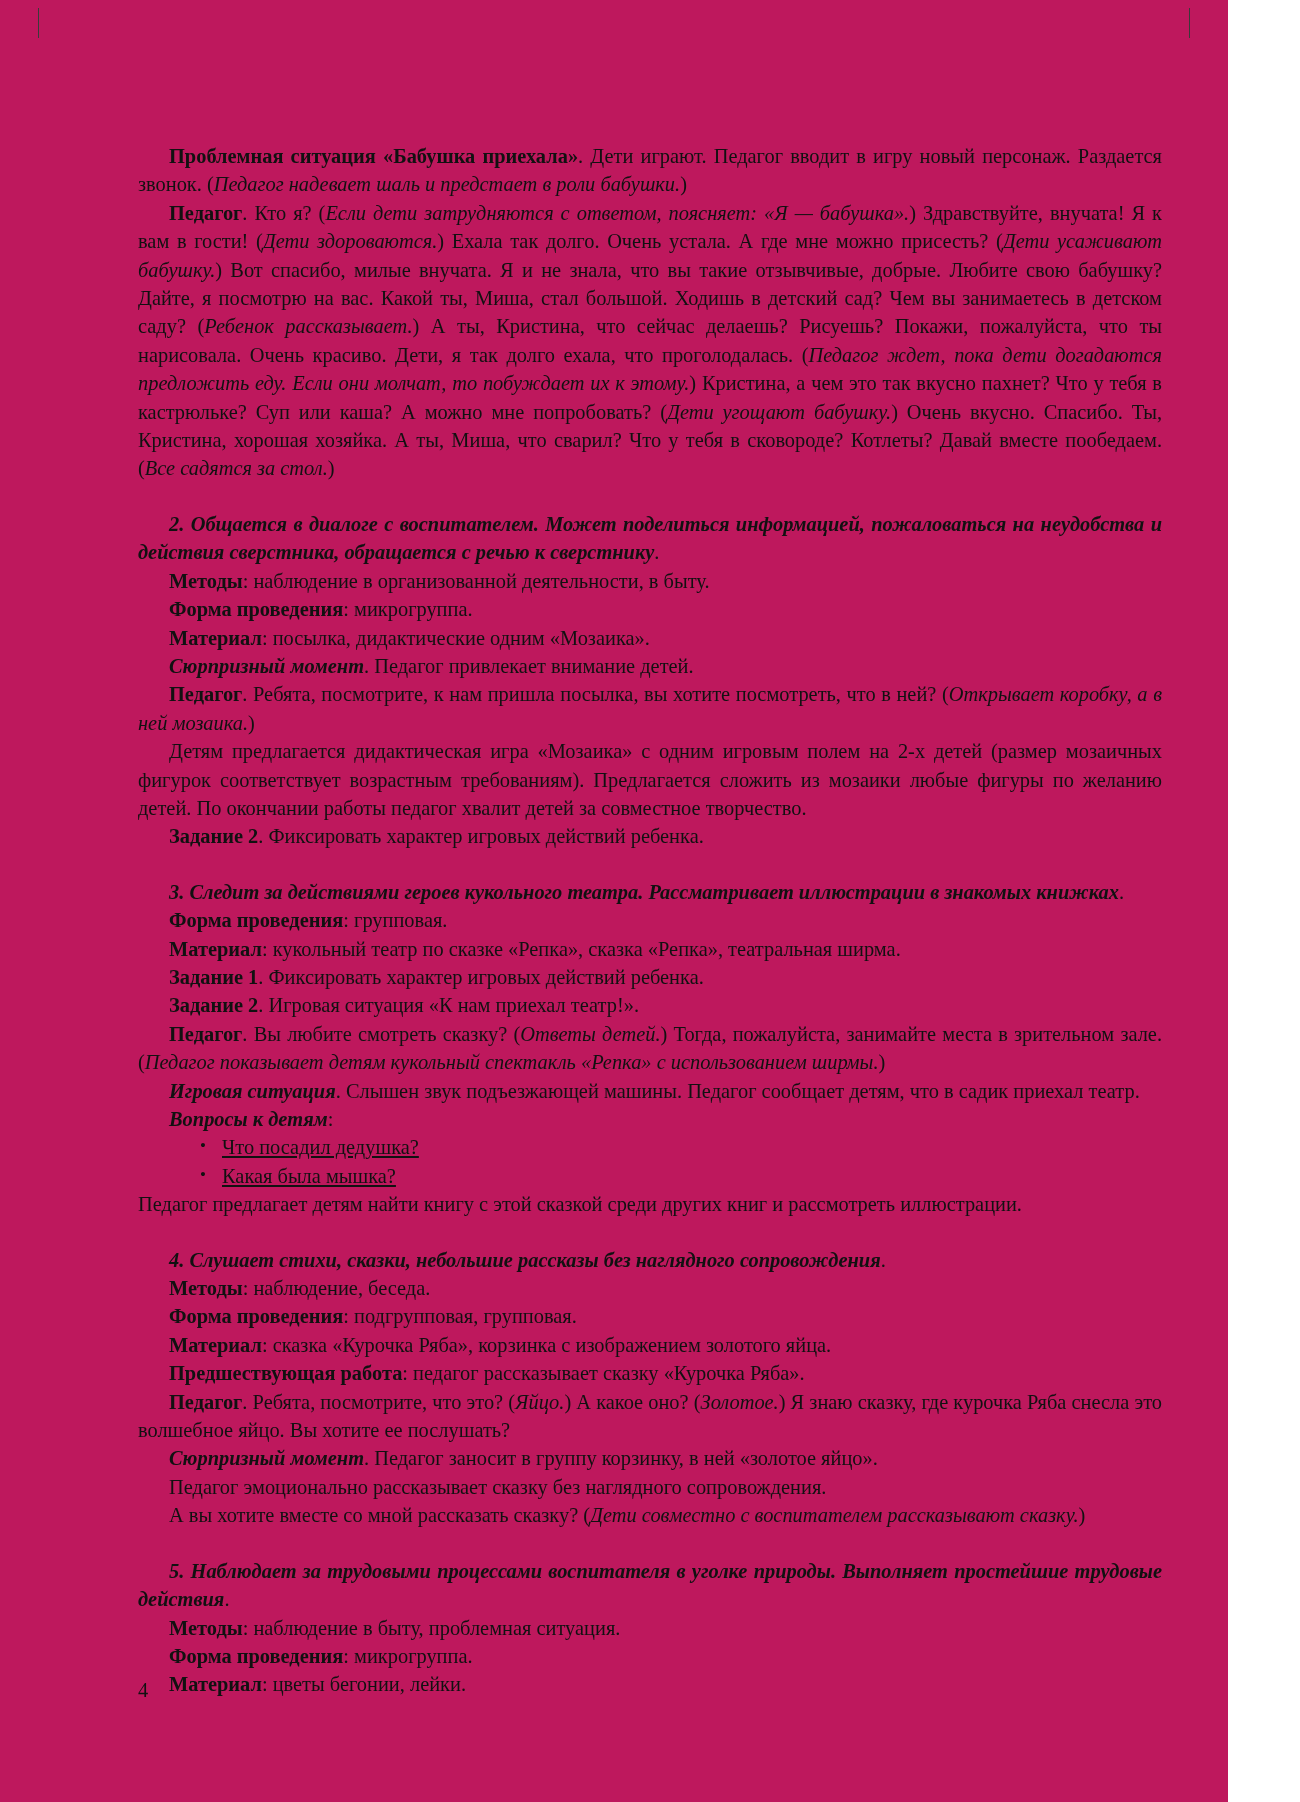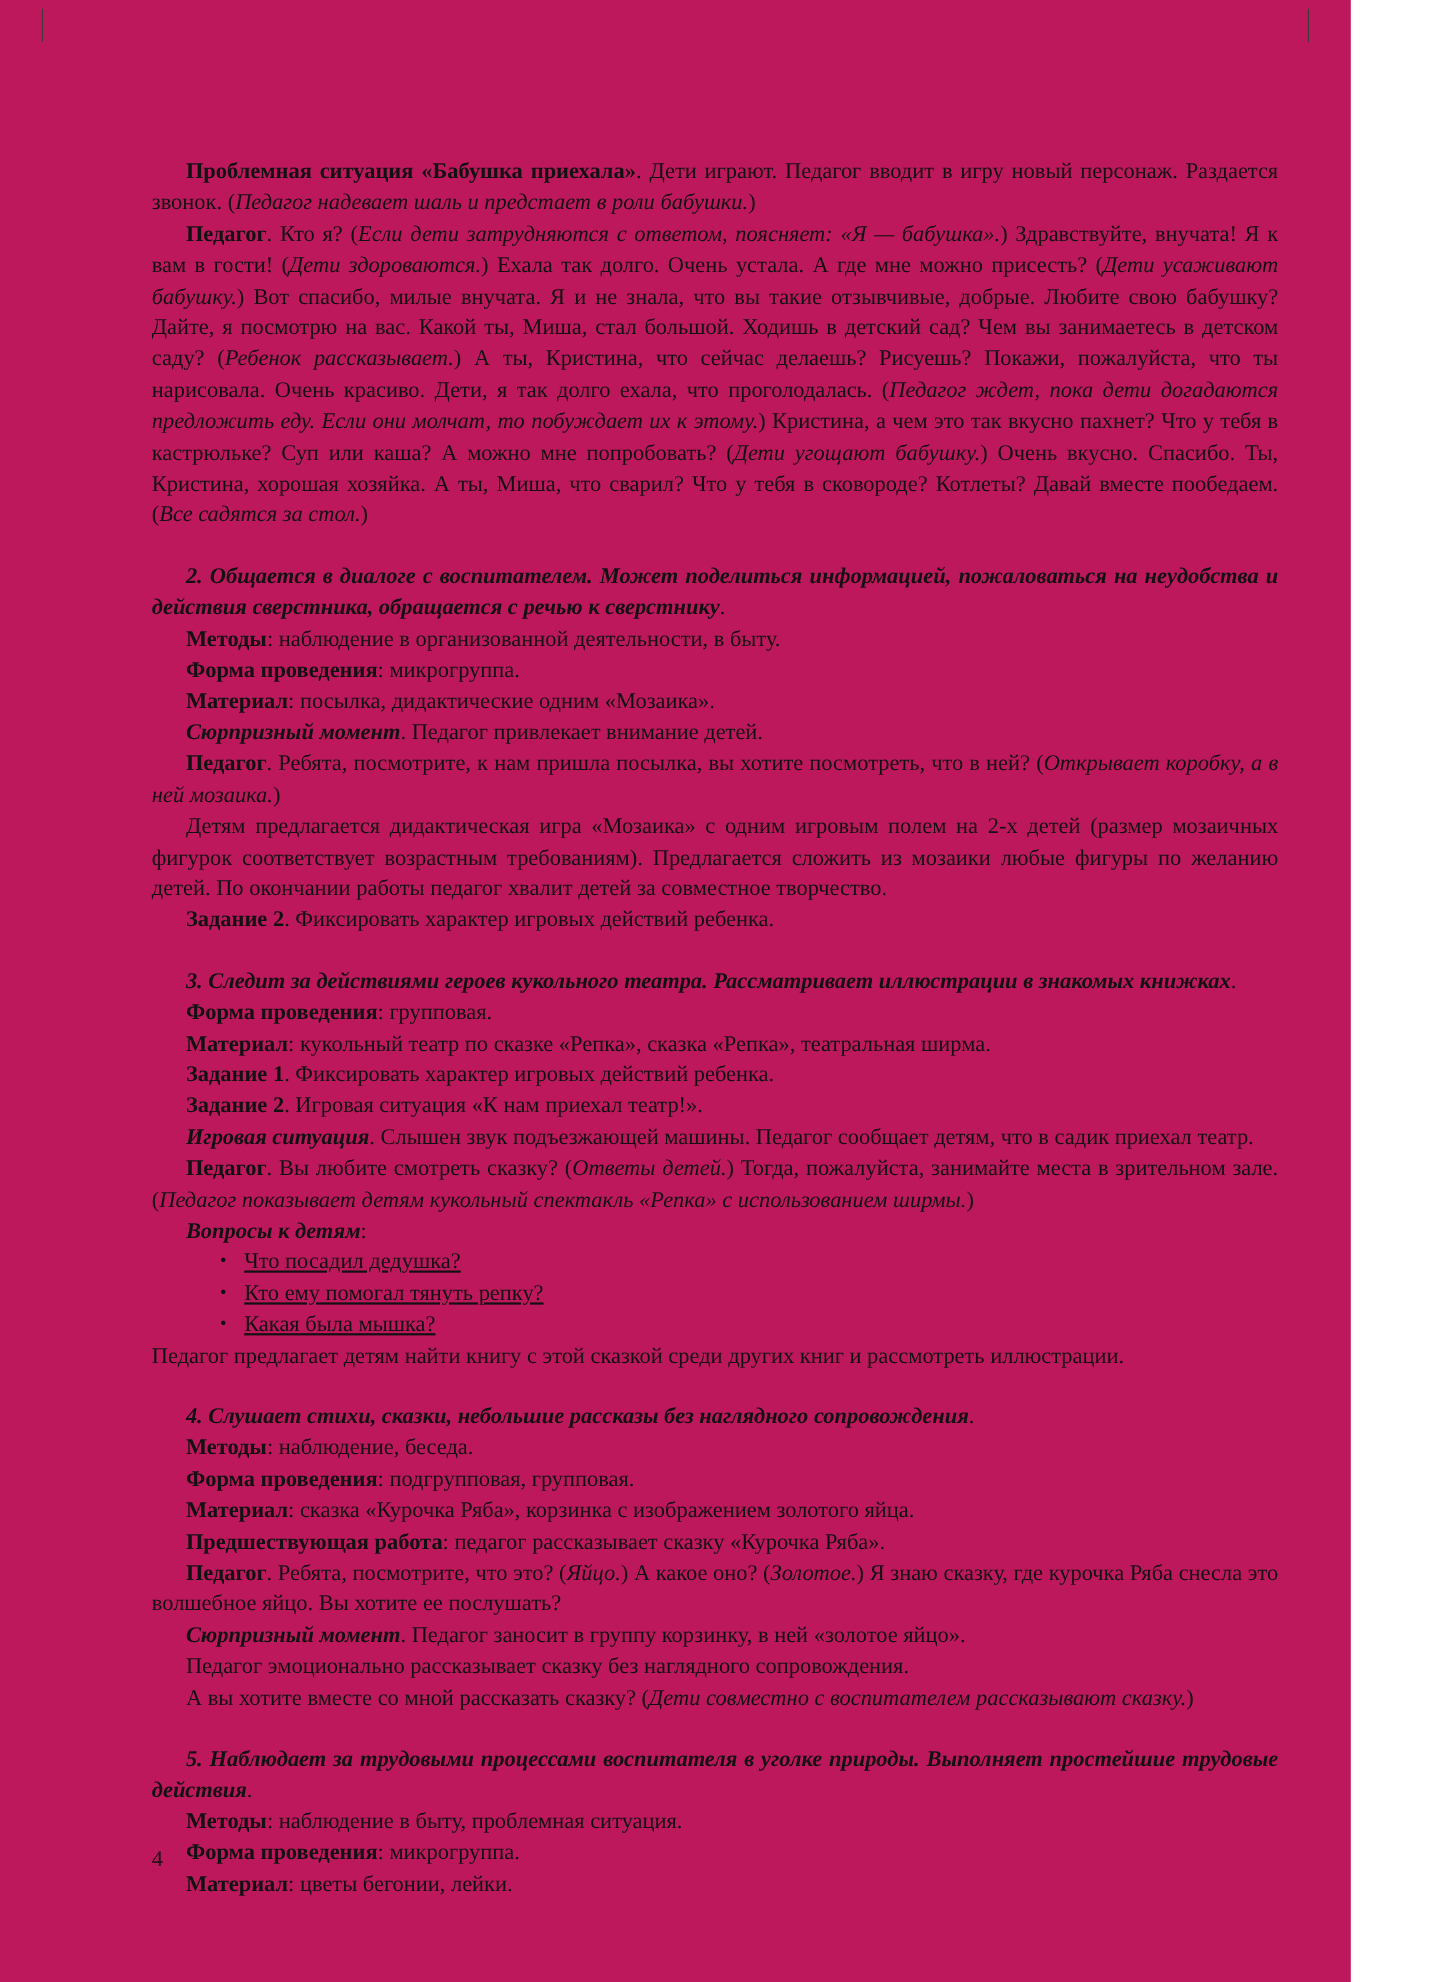--- a/index.html
+++ b/index.html
@@ -104,27 +104,26 @@
     <p class="indent"><span>Детям предлагается дидактическая игра «Мозаика» с одним игровым полем на 2-х детей (размер мозаичных фигурок соответствует возрастным требованиям). Предлагается сложить из мозаики любые фигуры по желанию детей. По окончании работы педагог хвалит детей за совместное творчество.</span></p>
     <p class="indent"><span class="b">Задание 2</span><span>. Фиксировать характер игровых действий ребенка.</span></p>
 
     <div class="gap-md"></div>
 
     <p class="indent"><span class="bi">3. Следит за действиями героев кукольного театра. Рассматривает иллюстрации в знакомых книжках</span><span>.</span></p>
     <p class="indent"><span class="b">Форма проведения</span><span>: групповая.</span></p>
     <p class="indent"><span class="b">Материал</span><span>: кукольный театр по сказке «Репка», сказка «Репка», театральная ширма.</span></p>
     <p class="indent"><span class="b">Задание 1</span><span>. Фиксировать характер игровых действий ребенка.</span></p>
     <p class="indent"><span class="b">Задание 2</span><span>. Игровая ситуация «К нам приехал театр!».</span></p>
+    <p class="indent"><span class="b">Педагог</span><span>. Вы любите смотреть сказку? (</span><span class="i">Ответы детей.</span><span>) Тогда, пожалуйста, занимайте места в зрительном зале. (</span><span class="i">Педагог показывает детям кукольный спектакль «Репка» с использованием ширмы.</span><span>)</span></p>
     <p class="indent"><span class="bi">Игровая ситуация</span><span>. Слышен звук подъезжающей машины. Педагог сообщает детям, что в садик приехал театр.</span></p>
-    <p class="indent"><span class="b">Педагог</span><span>. Вы любите смотреть сказку? (</span><span class="i">Ответы детей.</span><span>) Тогда, пожалуйста, занимайте места в зрительном зале. (</span><span class="i">Педагог показывает детям кукольный спектакль «Репка» с использованием ширмы.</span><span>)</span></p>
     <p class="indent"><span class="bi">Вопросы к детям</span><span>:</span></p>
 
     <ul class="questions">
       <li>Что посадил дедушка?</li>
-      <li>Кто ему помогал тянуть репку?</li>
       <li>Какая была мышка?</li>
     </ul>
 
     <p class="noindent"><span>Педагог предлагает детям найти книгу с этой сказкой среди других книг и рассмотреть иллюстрации.</span></p>
 
     <div class="gap-md"></div>
 
     <p class="indent"><span class="bi">4. Слушает стихи, сказки, небольшие рассказы без наглядного сопровождения</span><span>.</span></p>
     <p class="indent"><span class="b">Методы</span><span>: наблюдение, беседа.</span></p>
     <p class="indent"><span class="b">Форма проведения</span><span>: подгрупповая, групповая.</span></p>

